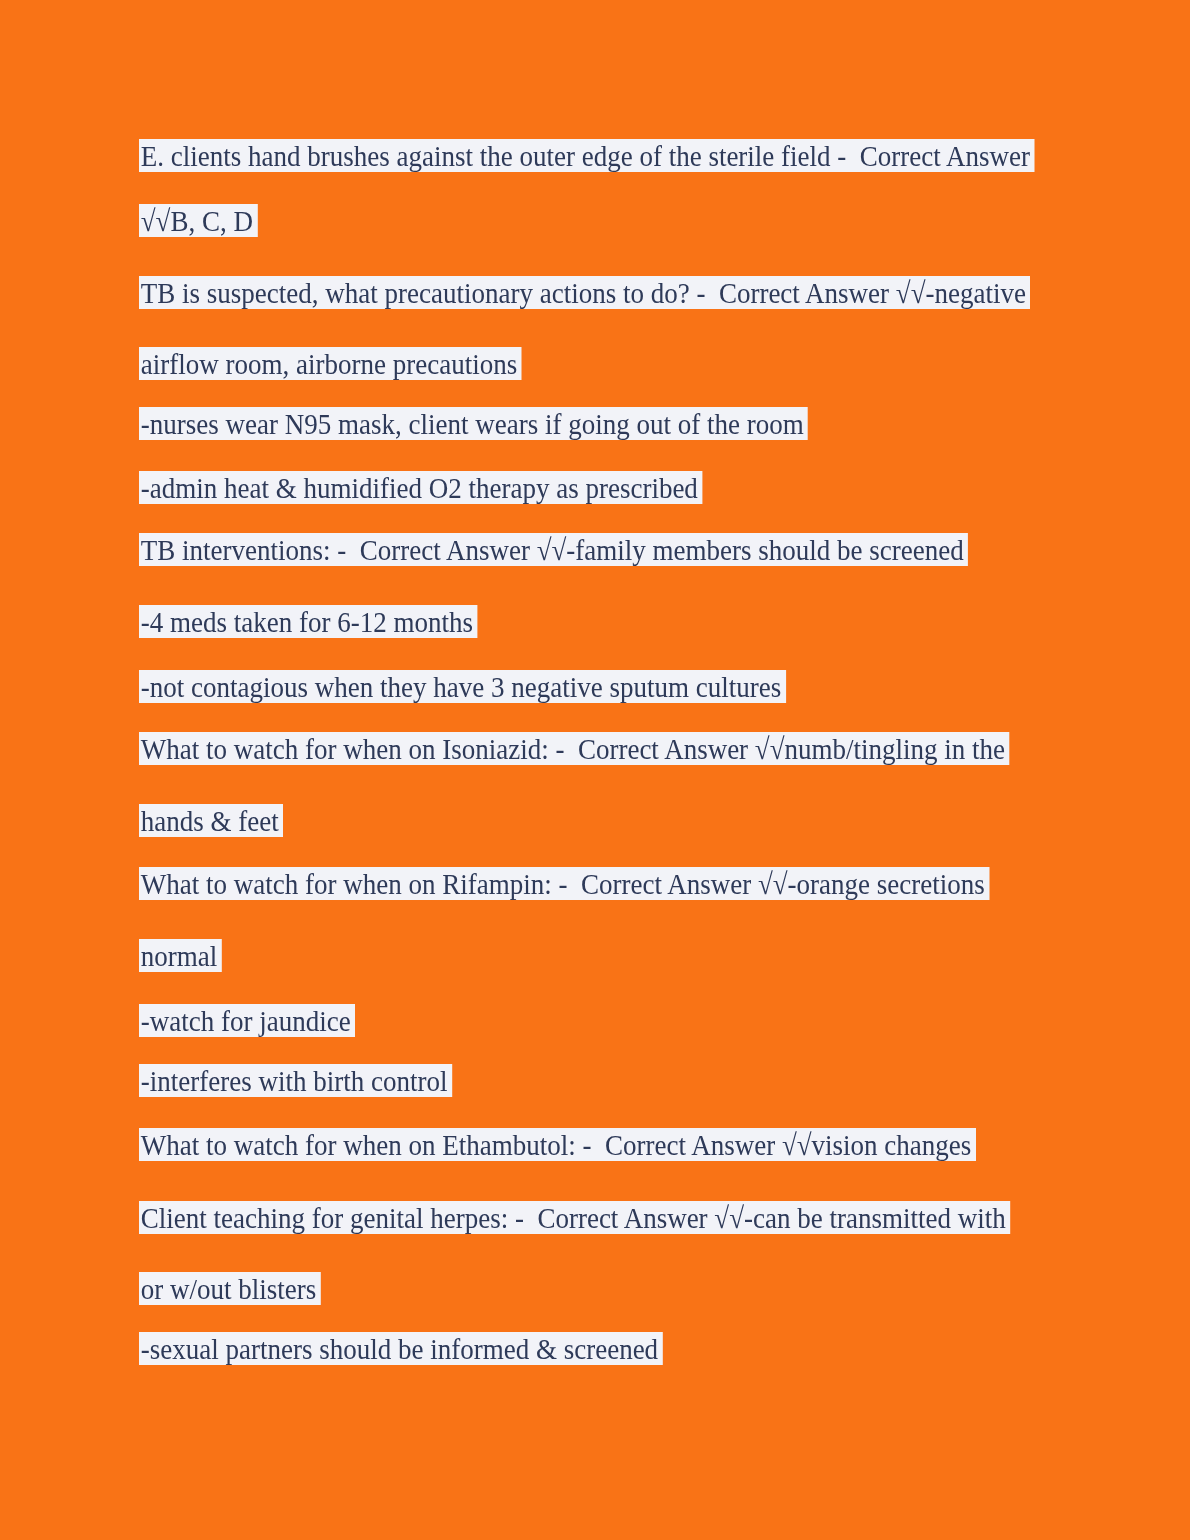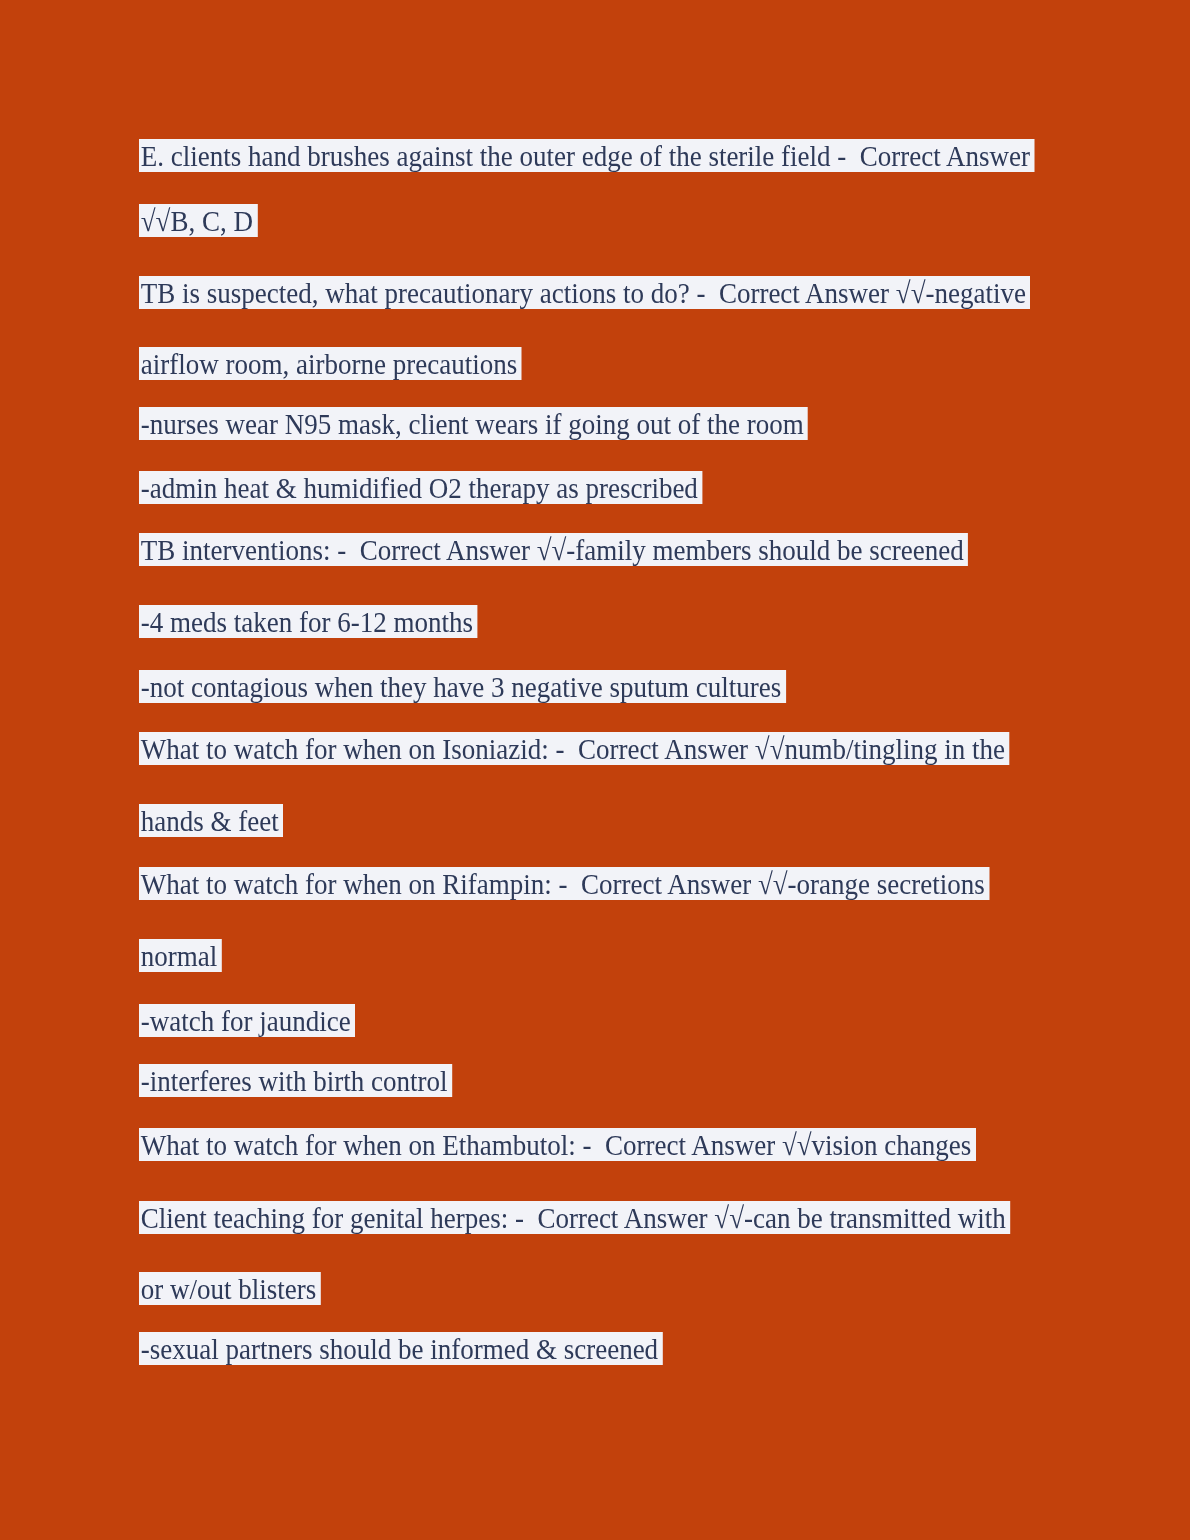--- a/index.html
+++ b/index.html
@@ -1,20 +1,20 @@
 <!DOCTYPE html>
 <html><head>
 <meta charset="utf-8">
 <style>
   html, body { margin: 0; padding: 0; background: #ffffff; }
   #page {
     position: relative;
     width: 1190px;
     height: 1540px;
-    background: #c2410c;
+    background: #f97316;
     overflow: hidden;
     font-family: "Liberation Serif", "DejaVu Serif", serif;
     color: #2e3a59;
   }
   .line {
     position: absolute;
     left: 139px;
     font-size: 30px;
     line-height: 34px;
     white-space: pre;            

